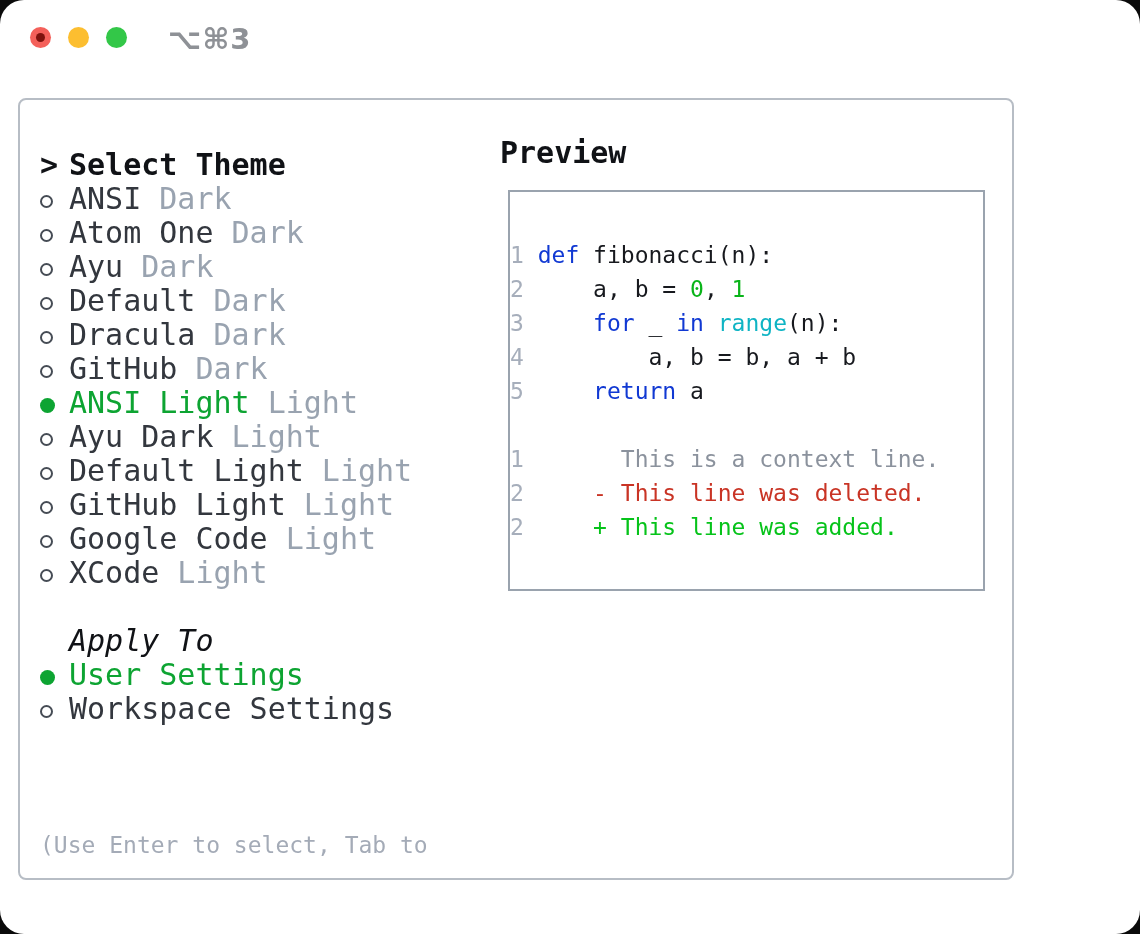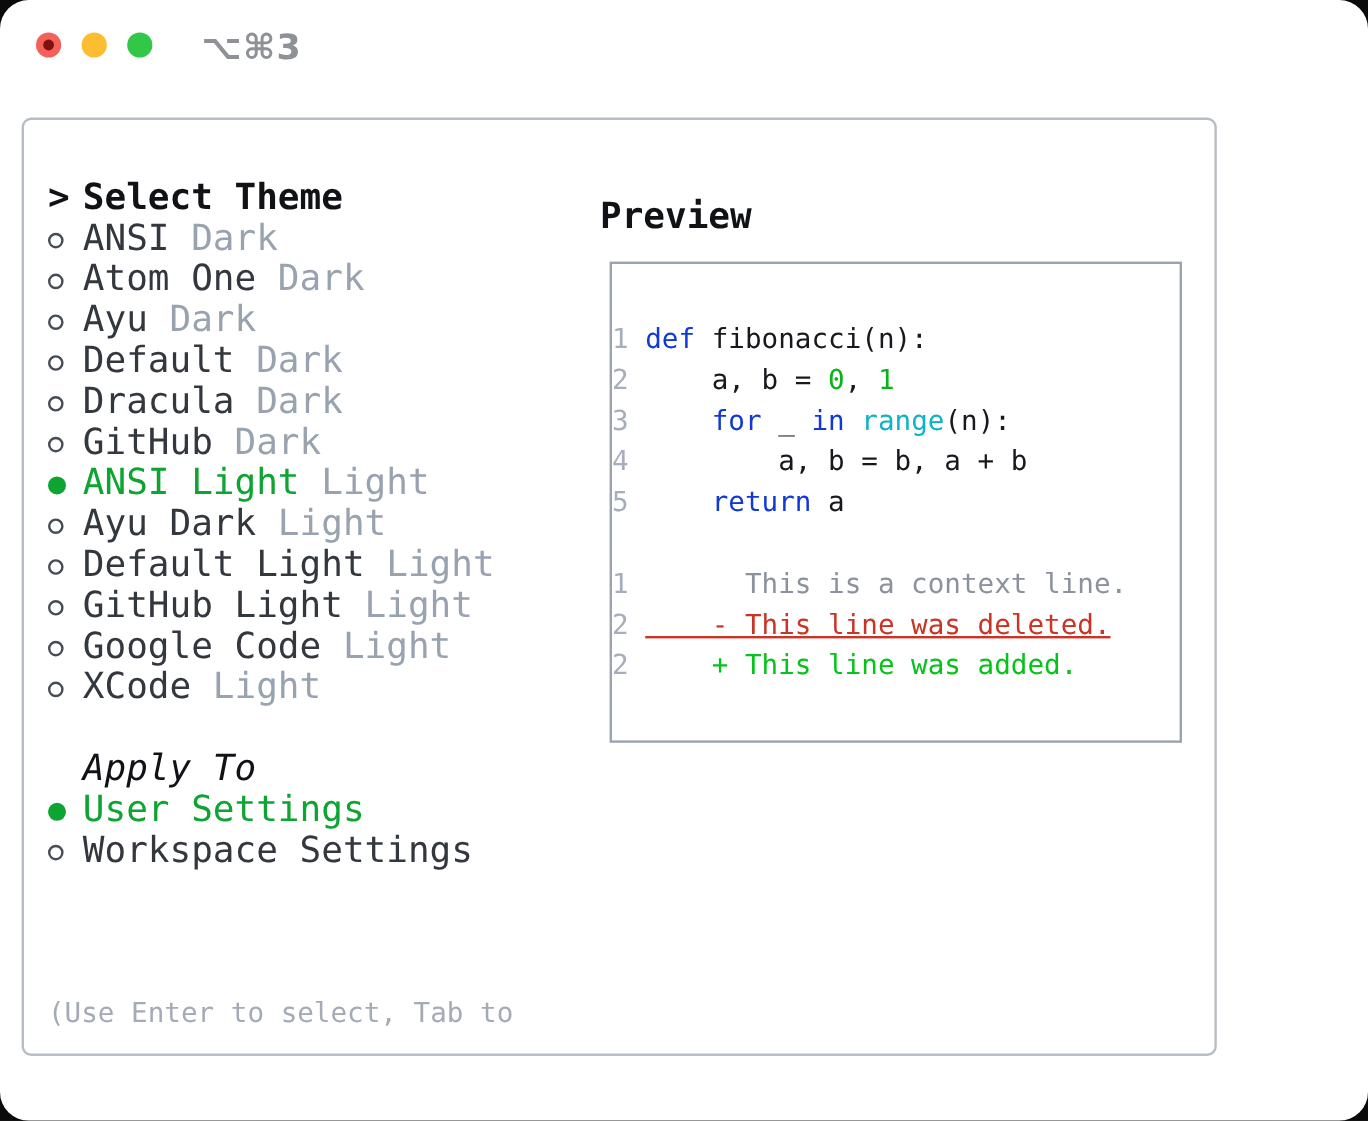--- a/index.html
+++ b/index.html
@@ -19,21 +19,21 @@
     position:absolute; left:168px; top:22px;
     font-size:29px; font-weight:bold; color:var(--shortcut-gray);
     letter-spacing:1px; font-family:"DejaVu Sans", sans-serif;
   }
   
   .main-box {
     position:absolute; left:18px; top:98px; width:996px; height:782px;
     background:#fff; border:2px solid var(--panel-border); border-radius:8px;
   }
   .left-col  { position:absolute; left:20px; top:48px; width:450px; }
-  .right-col { position:absolute; left:480px; top:64px; width:500px; }
+  .right-col { position:absolute; left:480px; top:36px; width:500px; }
 
   .row { height:34px; line-height:34px; font-size:30px; color:var(--text-dark); white-space:pre; }
   .gutter { display:inline-block; width:29px; }
   .hdr  { font-weight:bold; color:#101216; }
   .hdr2 { color:#101216;font-style:italic; }
   .prefix { font-weight:bold; color:#101216; }
 
   .bullet { display:inline-block; width:13px; height:13px; border-radius:50%;
             border:2px solid #464c55; margin-right:14px; position:relative; top:-1px; }
   .bullet.filled { width:15px; height:15px; border:none; background:var(--accent-green); margin-right:14px; top:0px; }
@@ -52,21 +52,21 @@
     padding:46px 0 0 0; overflow:hidden;
   }
   .crow { height:34px; line-height:34px; font-size:23px; white-space:pre; }
   .lnum { color:var(--gutter-gray); display:inline-block; width:1ch; }
   .code { white-space:pre; }
   .seg-fg  { color:var(--code-fg); }
   .seg-kw  { color:var(--keyword-blue); }
   .seg-bi  { color:var(--builtin-cyan); }
   .seg-num { color:var(--number-green); }
   .seg-ctx { color:var(--context-gray); }
-  .seg-del { color:var(--diff-del-red);text-decoration:underline; }
+  .seg-del { color:var(--diff-del-red); }
   .seg-add { color:var(--diff-add-green); }
 </style>
 </head>
 <body>
 
 <div class="window">
   <div class="titlebar">
     <span class="tl red">
         <span class="dot"></span>
       </span>

